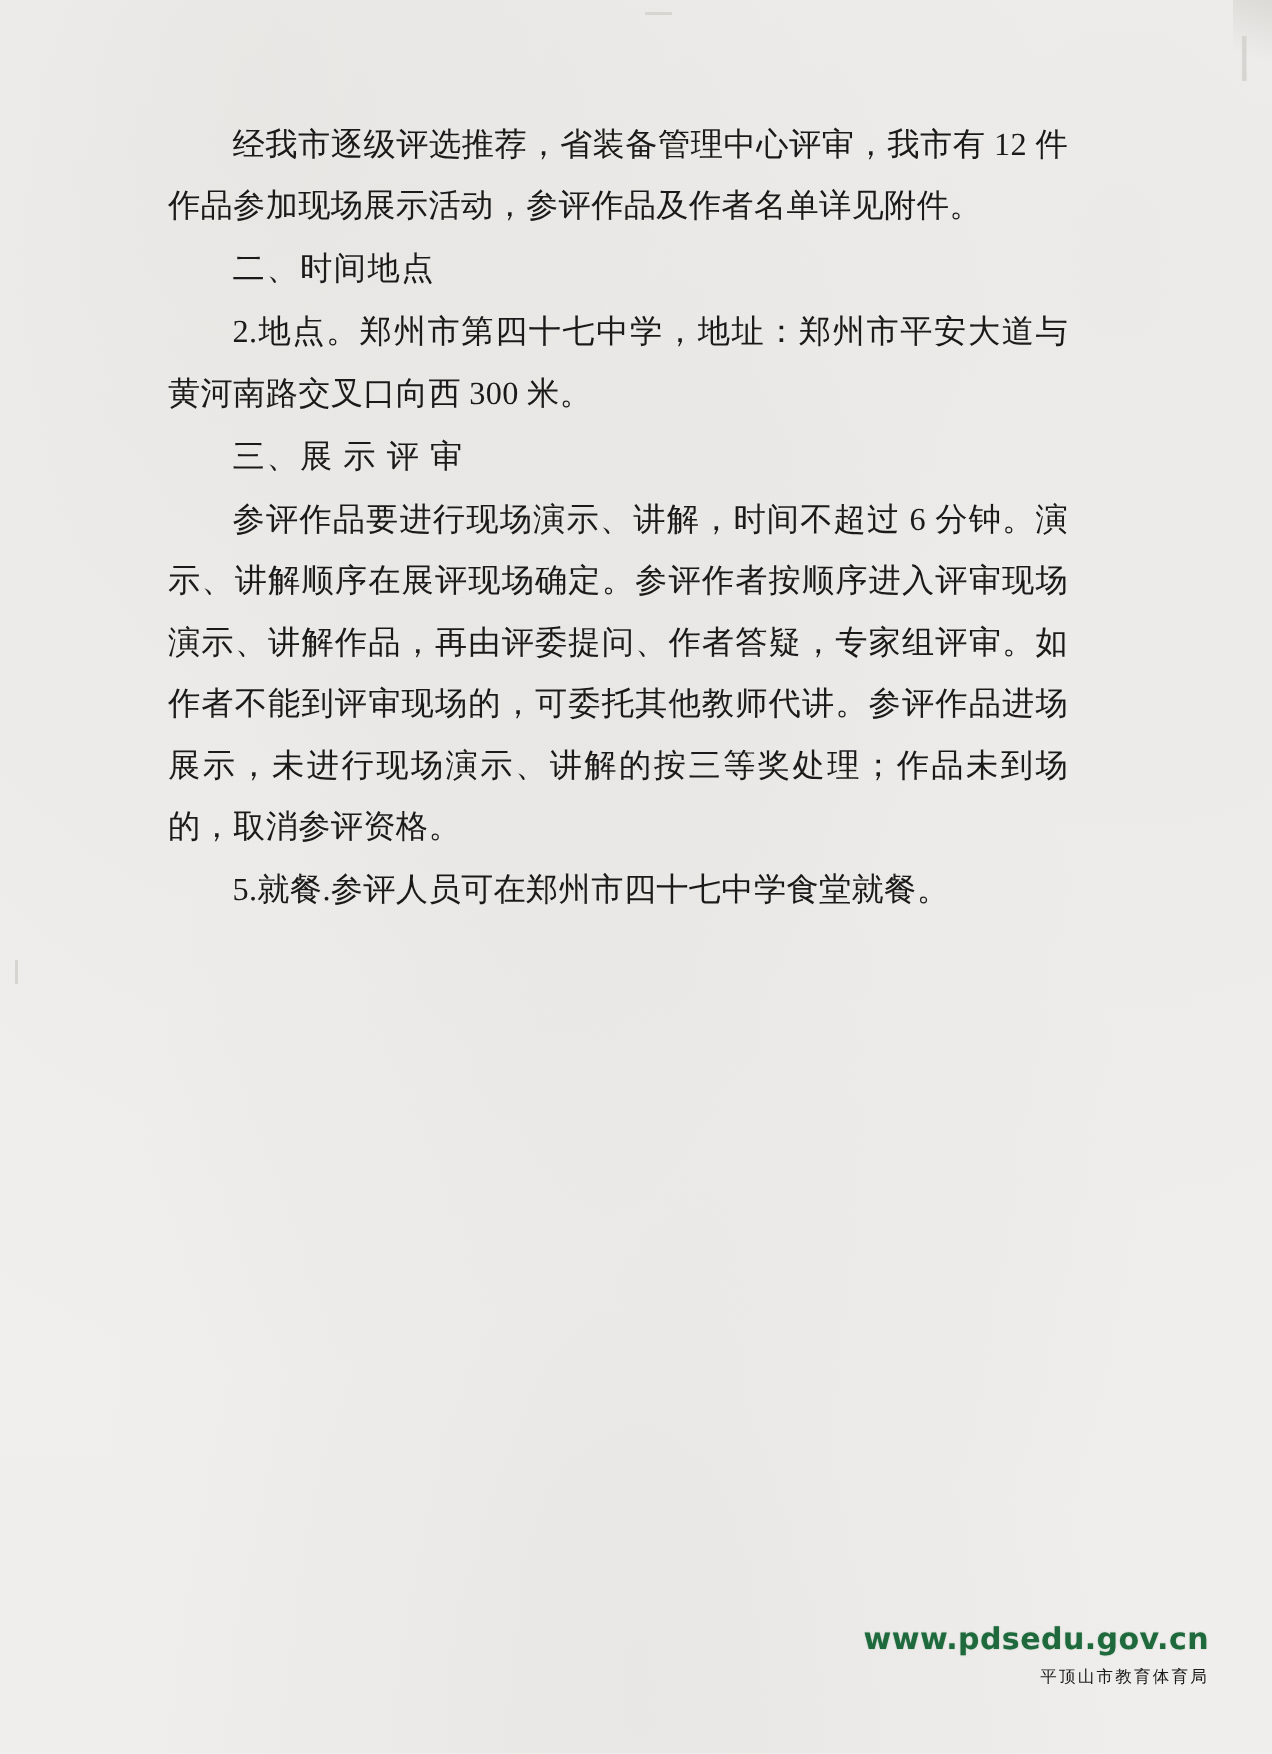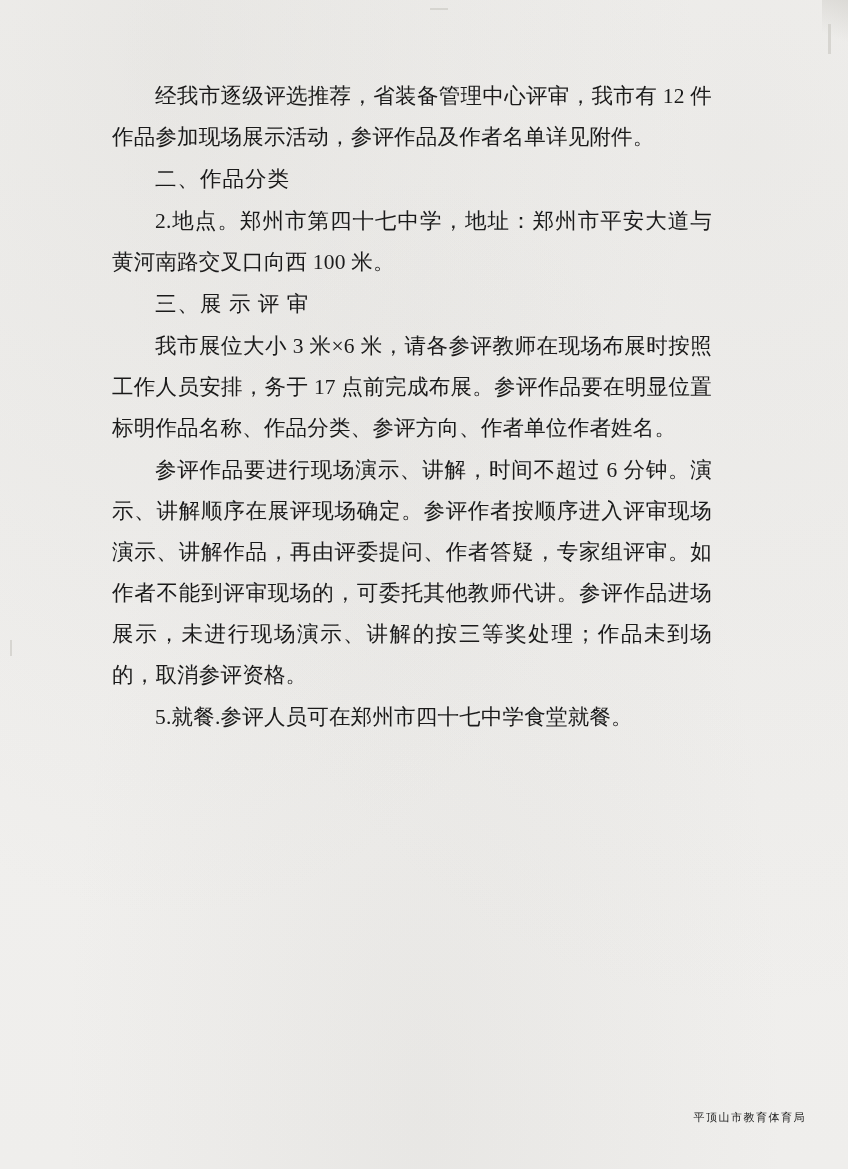--- a/index.html
+++ b/index.html
@@ -88,24 +88,24 @@
 <div class="page">
   <div class="grain"></div>
   <div class="corner-fold"></div>
 
   <div class="edge-mark" style="left:430px; top:8px; width:18px; height:2px;"></div>
   <div class="edge-mark" style="left:828px; top:24px; width:3px; height:30px;"></div>
   <div class="edge-mark" style="left:10px; top:640px; width:2px; height:16px;"></div>
 
   <div class="body-text">
     <p class="para">经我市逐级评选推荐，省装备管理中心评审，我市有 12 件作品参加现场展示活动，参评作品及作者名单详见附件。</p>
-    <p class="para heading">二、作品分类</p>
-    <p class="para">2.地点。郑州市第四十七中学，地址：郑州市平安大道与黄河南路交叉口向西 100 米。</p>
+    <p class="para heading">二、时间地点</p>
+    <p class="para">2.地点。郑州市第四十七中学，地址：郑州市平安大道与黄河南路交叉口向西 300 米。</p>
     <p class="para heading">三、展 示 评 审</p>
-    <p class="para">我市展位大小 3 米×6 米，请各参评教师在现场布展时按照工作人员安排，务于 17 点前完成布展。参评作品要在明显位置标明作品名称、作品分类、参评方向、作者单位作者姓名。</p>
     <p class="para">参评作品要进行现场演示、讲解，时间不超过 6 分钟。演示、讲解顺序在展评现场确定。参评作者按顺序进入评审现场演示、讲解作品，再由评委提问、作者答疑，专家组评审。如作者不能到评审现场的，可委托其他教师代讲。参评作品进场展示，未进行现场演示、讲解的按三等奖处理；作品未到场的，取消参评资格。</p>
     <p class="para">5.就餐.参评人员可在郑州市四十七中学食堂就餐。</p>
   </div>
 
   <div class="footer">
+    <div class="site-url">www.pdsedu.gov.cn</div>
     <div class="org-name">平顶山市教育体育局</div>
   </div>
 </div>
 
 </body></html>

